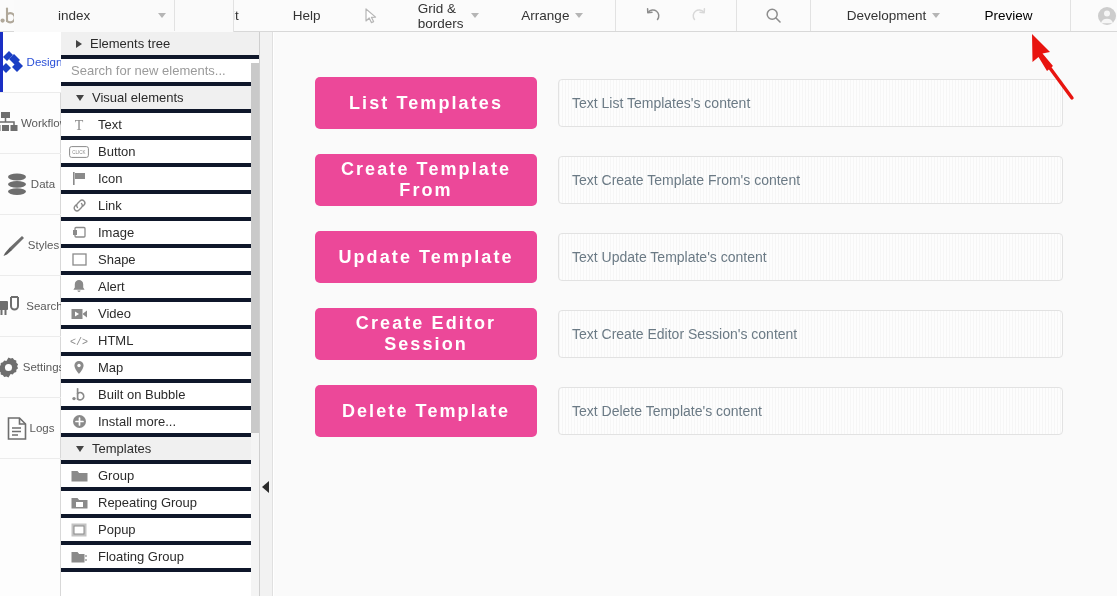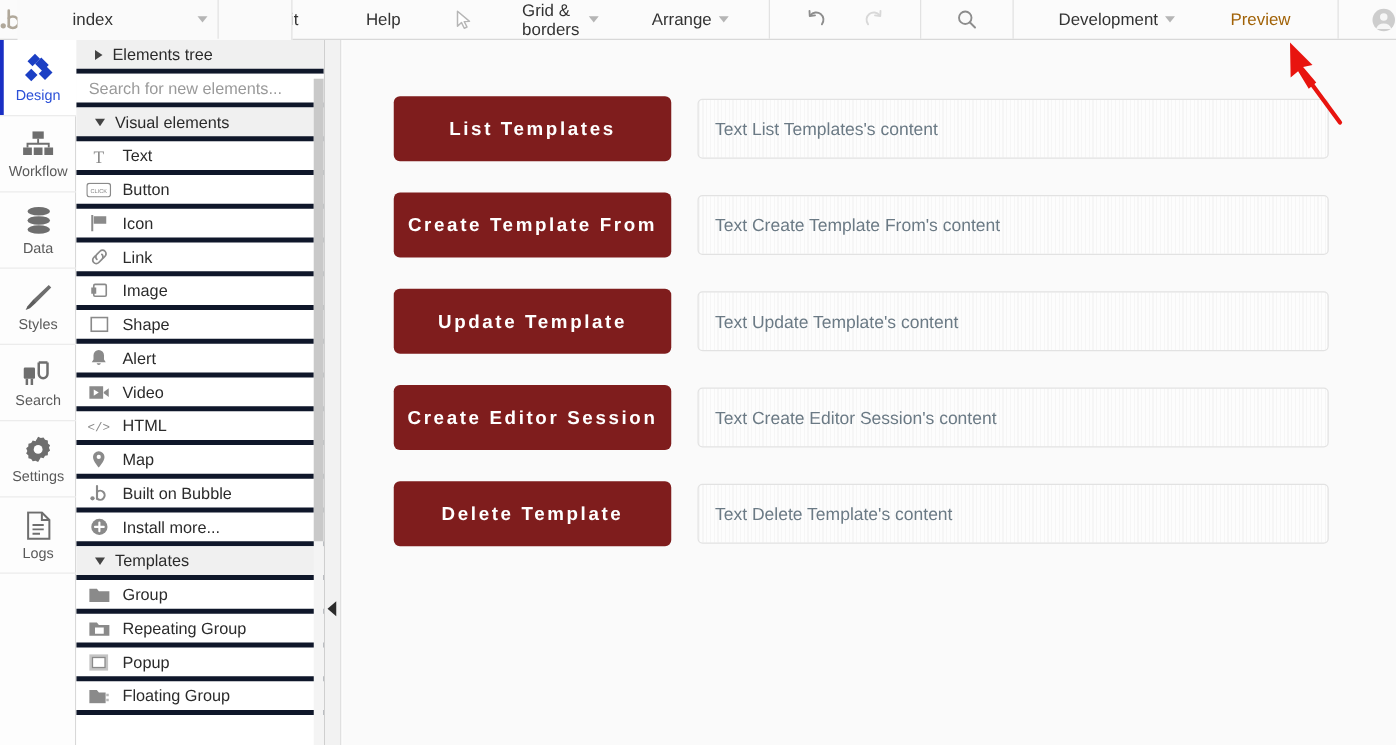--- a/index.html
+++ b/index.html
@@ -50,34 +50,34 @@
   .tb-iconbtn {
     display: flex; align-items: center; justify-content: center;
     width: 35px;
   }
   .tb-menu {
     display: flex; align-items: center; padding: 0 6px 0 10px;
     font-size: 13.5px; color: #333;
   }
   .tb-preview {
     display: flex; align-items: center; padding: 0 12px;
-    font-size: 13.5px; color: #a16207;
+    font-size: 13.5px; color: #000000;
   }
   .tb-avatar { display: flex; align-items: center; justify-content: center; width: 32px; }
 
   
   .rail {
     position: absolute; top: 32px; left: 0;
     width: 61px; height: 564px;
     background: #fdfdfd;
     border-right: 1px solid #d8d8d8;
   }
   .rail-item {
     height: 61px; width: 61px;
-    display: flex; flex-direction: column;
+    display: flex; flex-direction: row;
     align-items: center; justify-content: center;
     gap: 3px;
     border-bottom: 1px solid #ececec;
     color: #5a5a5a; font-size: 11.5px;
     position: relative;
   }
   .rail-item.active { color: #2b50d8; background: #fff; }
   .rail-item.active::before {
     content: ""; position: absolute; left: 0; top: 0;
     width: 3px; height: 100%; background: #1a2fc4;
@@ -154,24 +154,24 @@
   }
   .page {
     position: absolute; top: 0; left: 14px;
     width: 843px; height: 564px;
     background: #fafafa;
   }
   .rowset { position: absolute; top: 45px; left: 41px; }
   .itemrow { display: flex; align-items: center; margin-bottom: 25px; }
   .btn {
     width: 222px; height: 52px;
-    background: #7f1d1d;
+    background: #ec4899;
     border-radius: 5px;
     color: #ffffff;
-    font-size: 15px; font-weight: bold;
+    font-size: 18px; font-weight: bold;
     letter-spacing: 2.1px;
     display: flex; align-items: center; justify-content: center;
     text-align: center;
   }
   .txtbox {
     width: 505px; height: 48px;
     margin-left: 21px;
     background: #fdfdfd;
     border: 1px solid #e2e2e2;
     border-radius: 4px;

